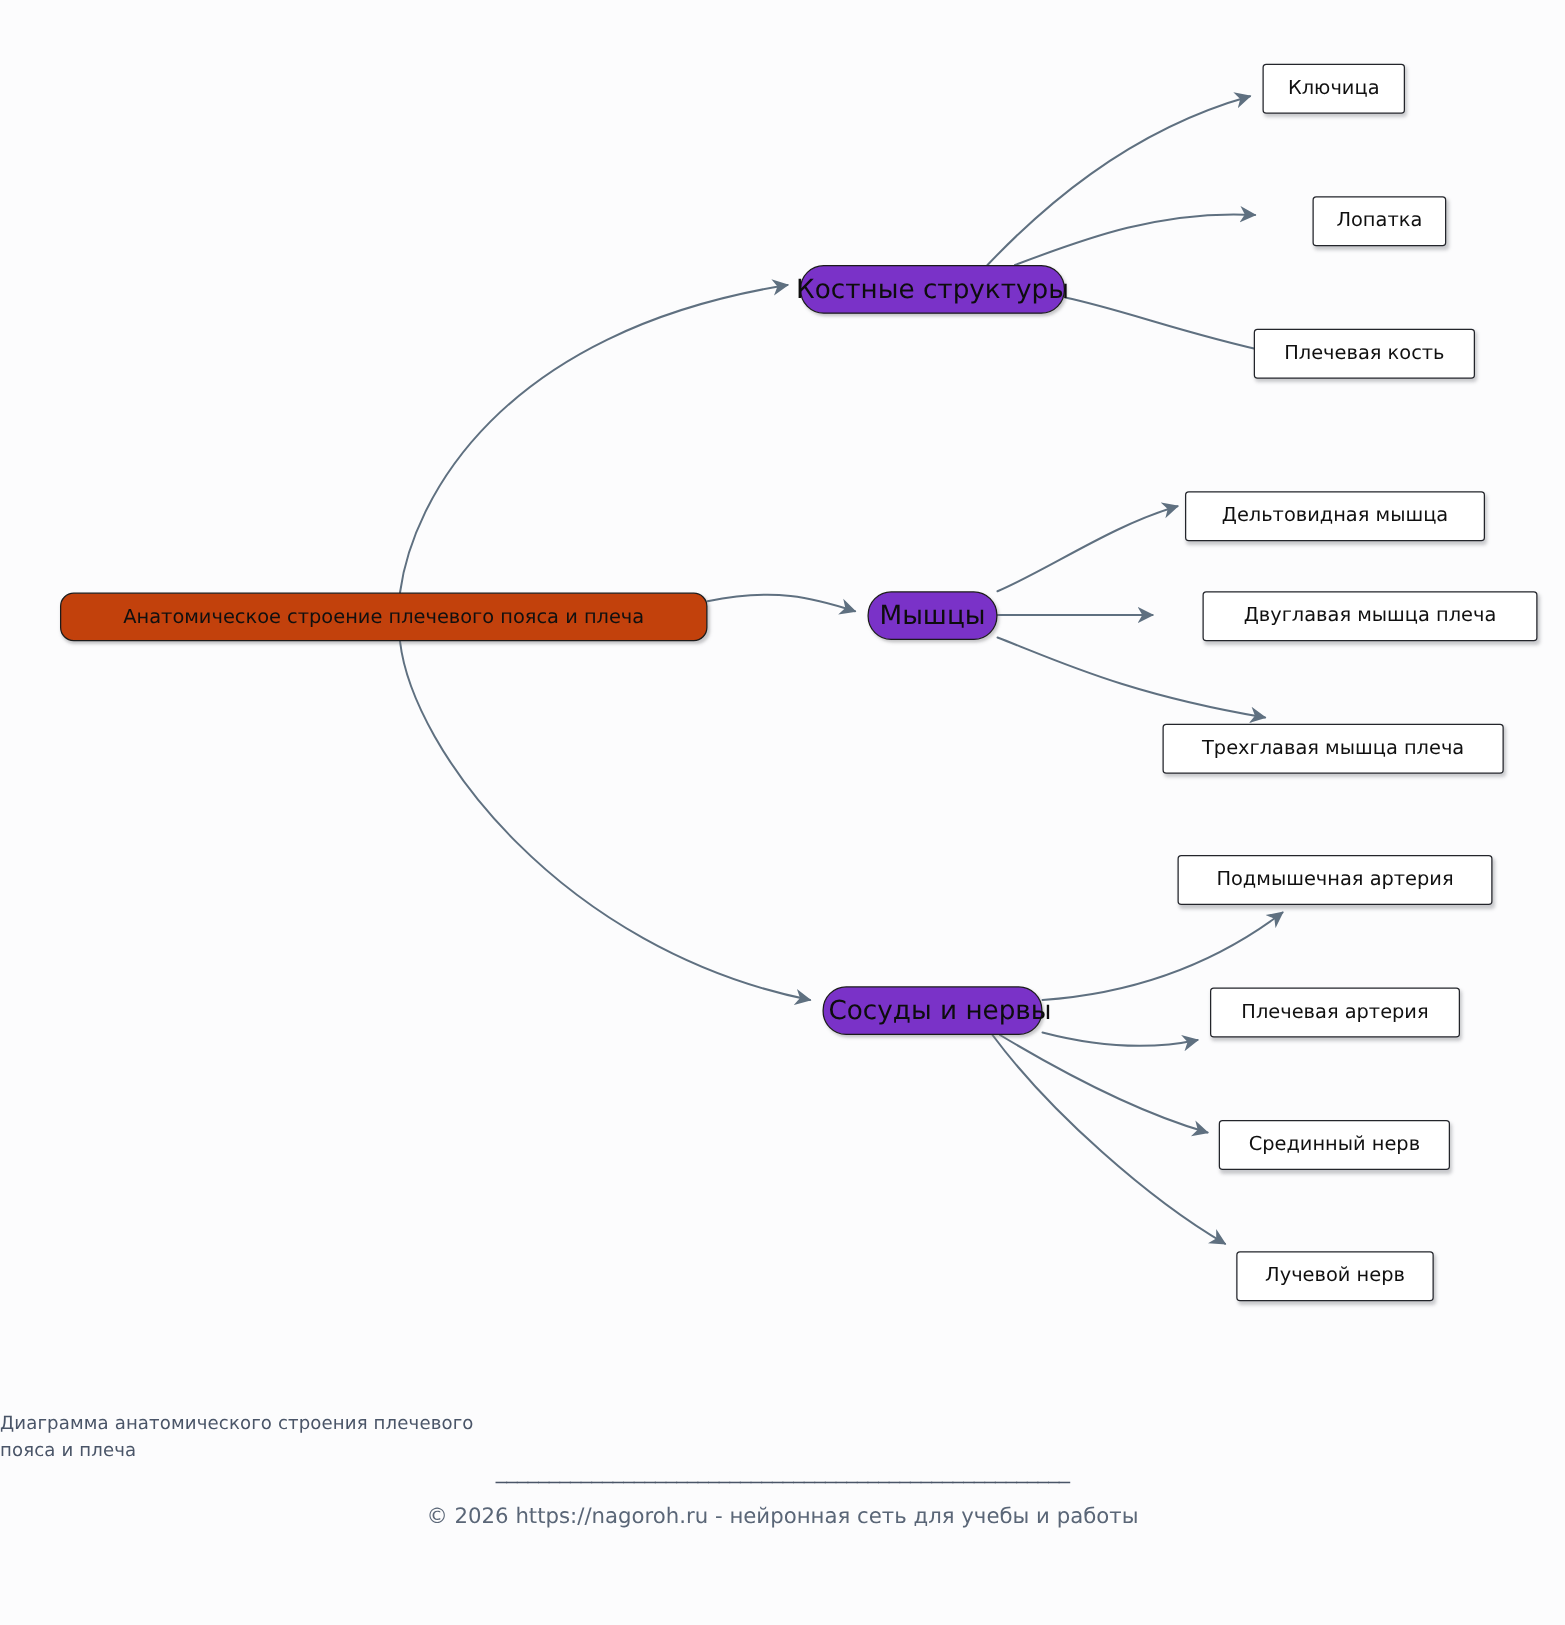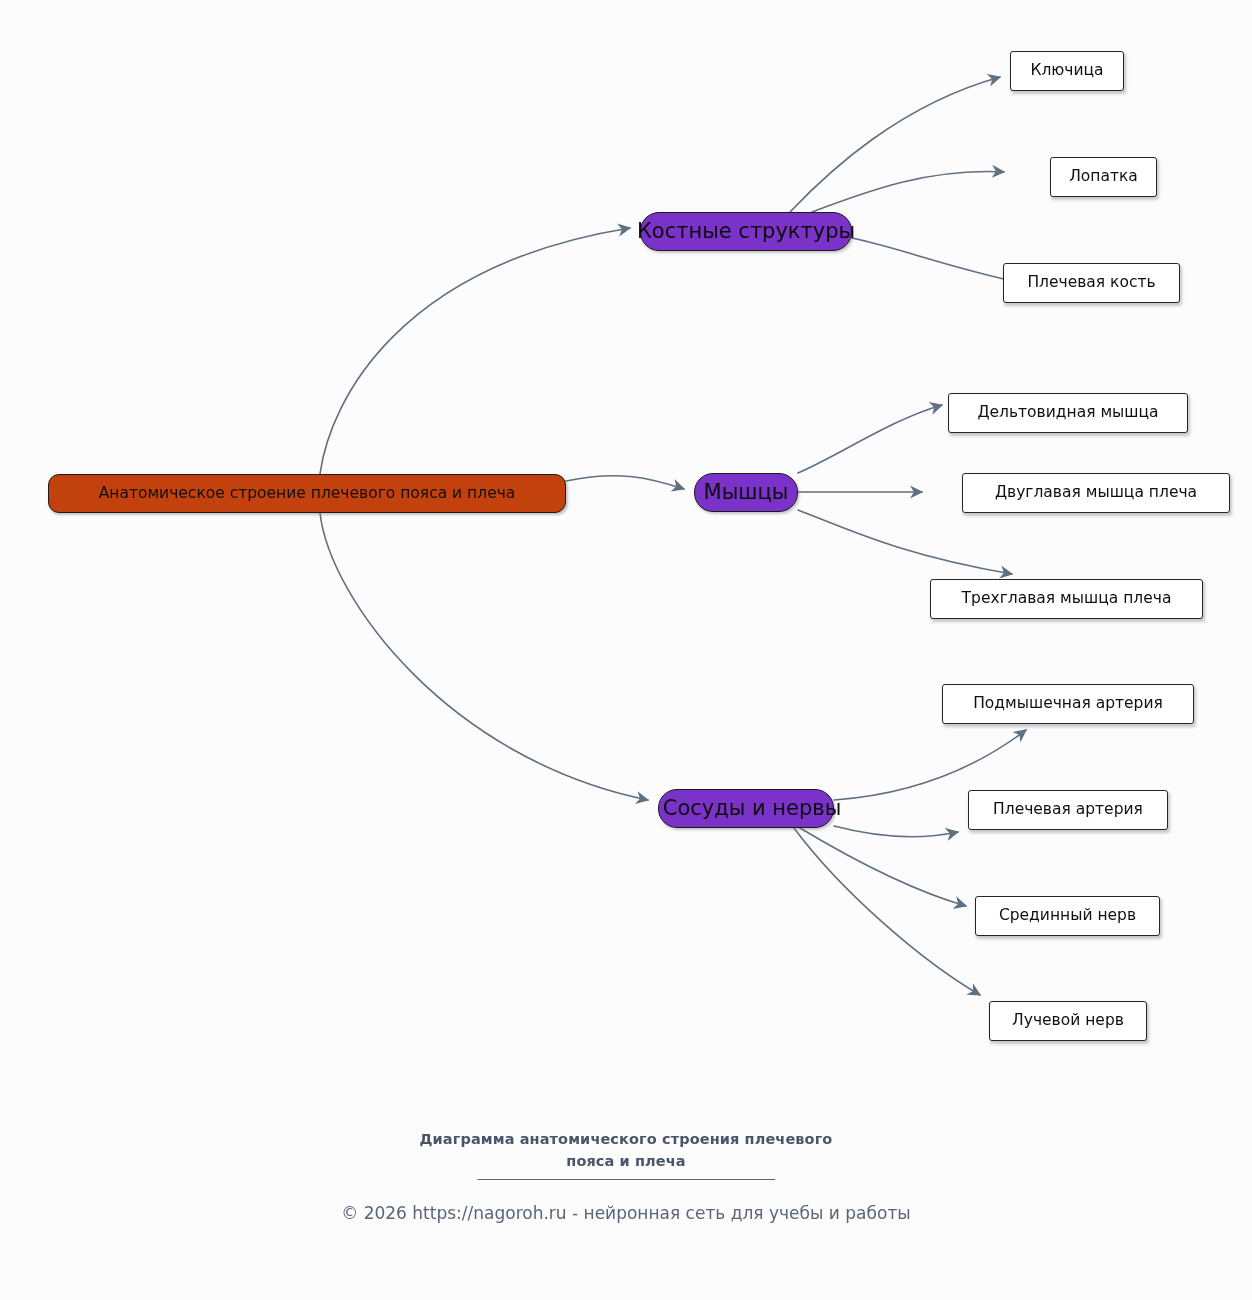--- a/index.html
+++ b/index.html
@@ -71,34 +71,34 @@
     position: absolute;
     left: 0;
     width: 1252px;
     text-align: center;
   }
   #footer-title {
     position: absolute;
     left: 0;
     top: 1128px;
     width: 1252px;
-    text-align: center;
+    text-align: left;
     font-size: 14.5px;
-    font-weight: bold;
+    font-weight: normal;
     color: #4a5568;
     line-height: 1.55;
     letter-spacing: 0.1px;
   }
   #footer-divider {
     position: absolute;
     left: 0;
     top: 1166px;
     width: 1252px;
     text-align: center;
-    font-size: 12px;
+    font-size: 18px;
     color: #4a5568;
     letter-spacing: -0.5px;
     overflow: hidden;
     white-space: nowrap;
   }
   #footer-copyright {
     position: absolute;
     left: 0;
     top: 1203px;
     width: 1252px;

